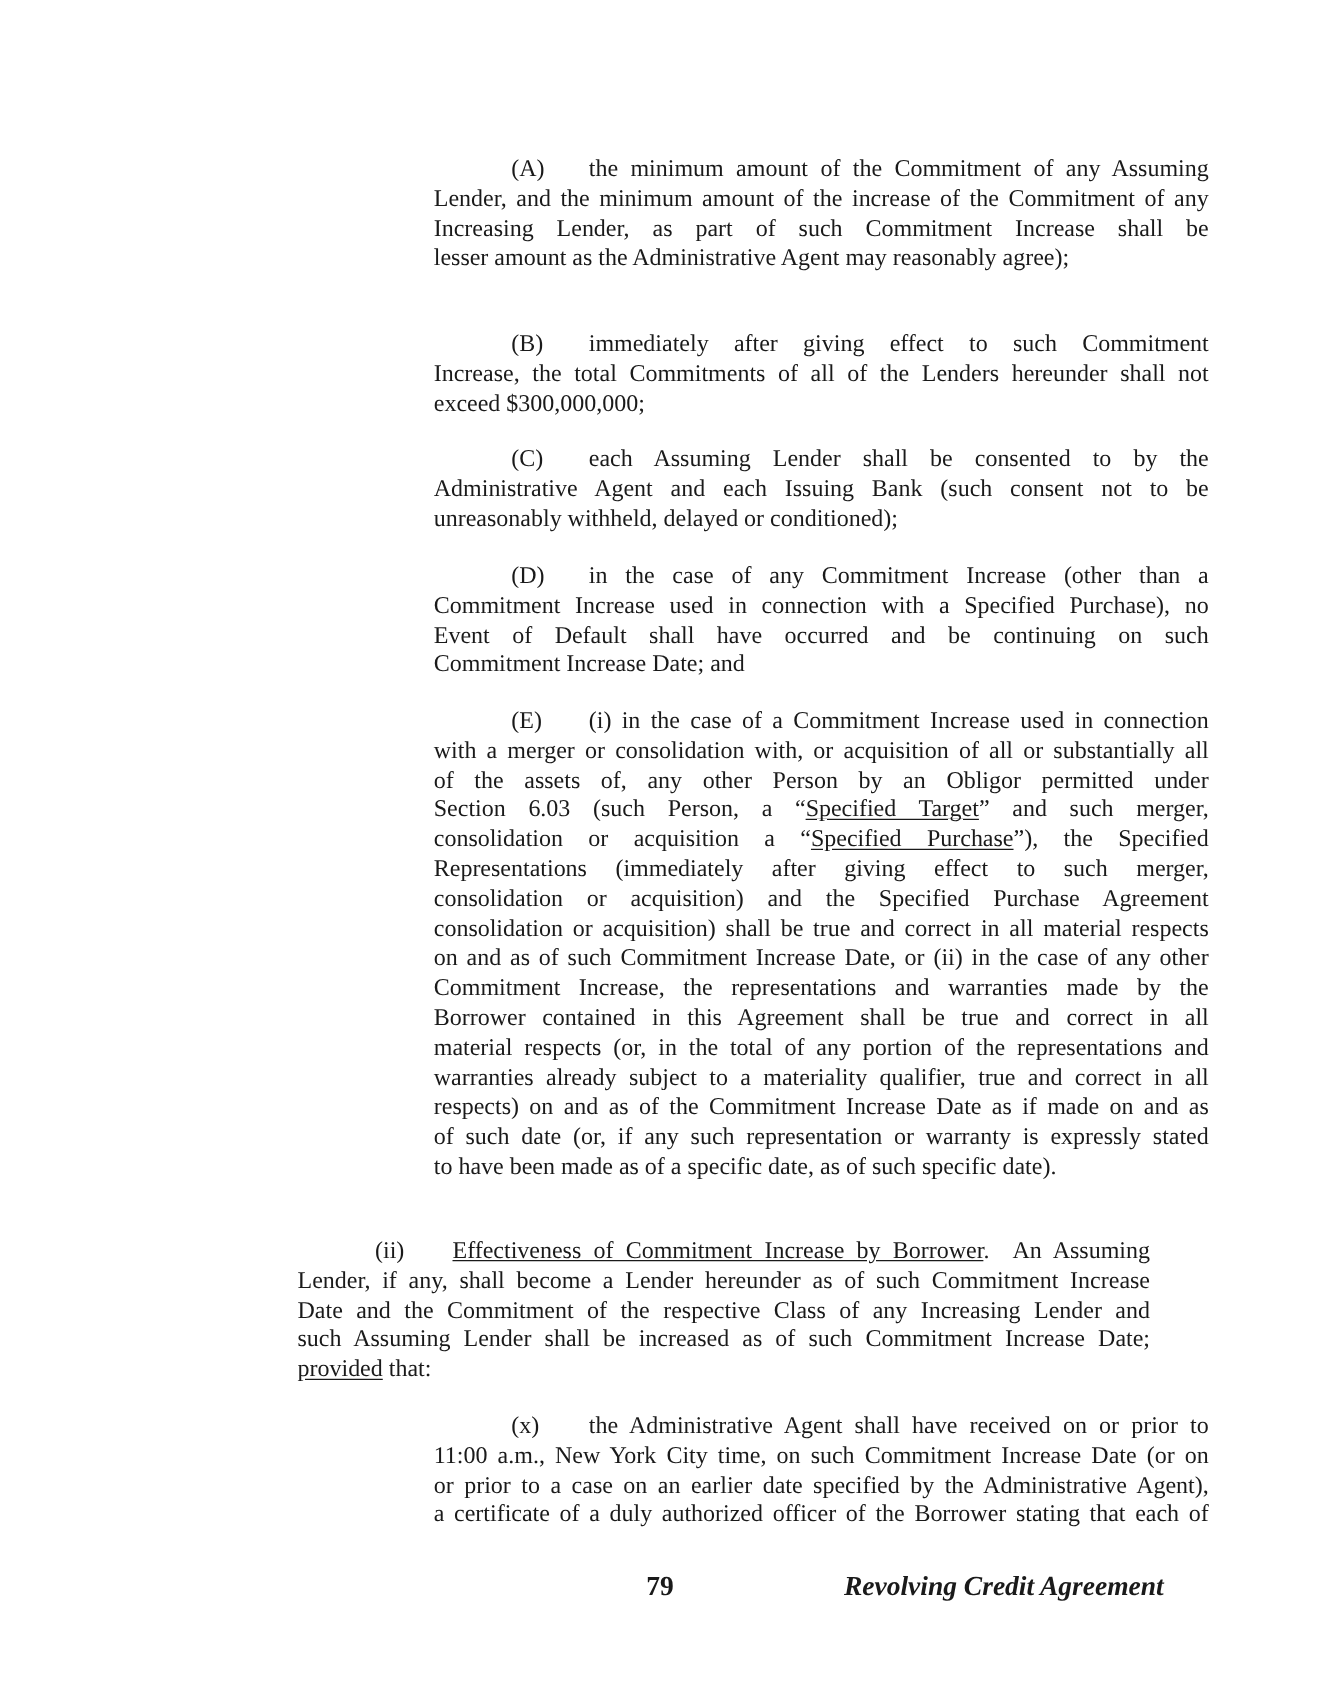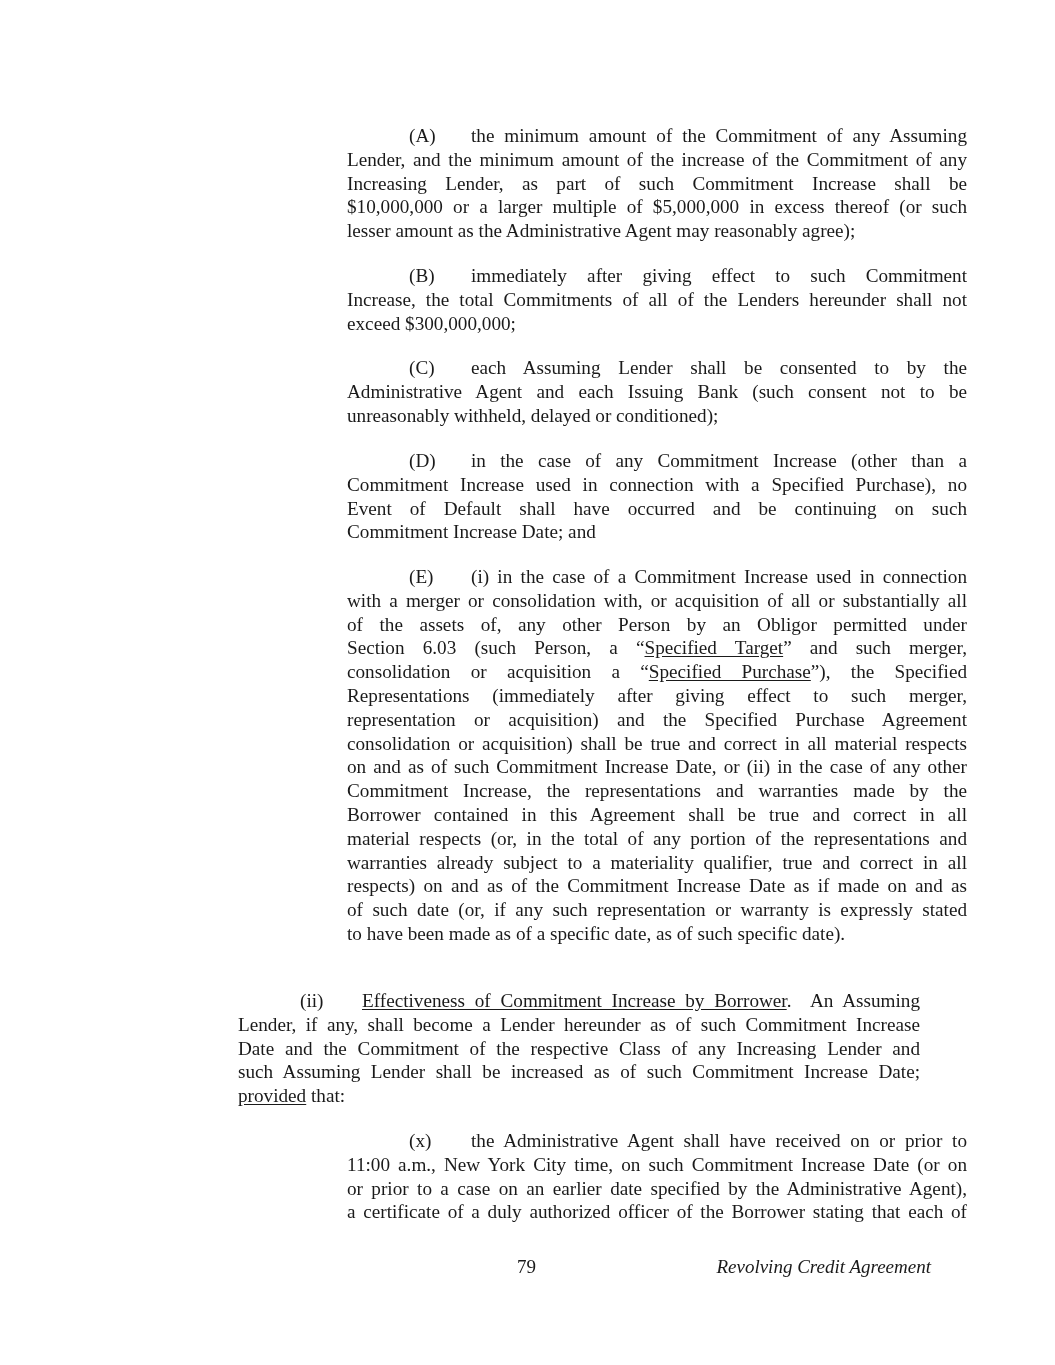--- a/index.html
+++ b/index.html
@@ -7,34 +7,33 @@
          font-family: "Liberation Serif", "DejaVu Serif", serif; color: #1a1a1a; }
   .page { position: absolute; left: 0; top: 0; width: 1055px; height: 1365px; }
   .para { position: absolute; font-size: 19.2px; line-height: 23.8px; }
   .para.inner { left: 311px; width: 620px; margin-left: 36px; }
   .para.outer { left: 238px; width: 682px; }
   .line { display: block; white-space: nowrap; height: 23.8px; text-align: justify; text-align-last: justify; }
   .line.last { text-align-last: left; }
   .lbl { display: inline-block; width: 62px; }
   .indent { display: inline-block; width: 62px; }
   .u { text-decoration: underline; text-underline-offset: 2px; }
-  .footer { position: absolute; top: 1256px; font-size: 19px; }
+  .footer { position: absolute; top: 1256px; font-size: 22px; font-weight: bold; }
   .pagenum { left: 517px; }
   .doctitle { right: 124px; font-style: italic; text-align: center; }
 </style>
 </head>
 <body>
 
 <div class="page">
 
   <div class="para inner" style="top:124px;">
     <span class="line"><span class="indent"></span><span class="lbl">(A)</span><span>the minimum amount of the Commitment of any Assuming</span></span>
     <span class="line">Lender, and the minimum amount of the increase of the Commitment of any</span>
     <span class="line">Increasing Lender, as part of such Commitment Increase shall be</span>
-    <span class="line">$10,000,000 or a larger multiple of $5,000,000 in excess thereof (or such</span>
     <span class="line last">lesser amount as the Administrative Agent may reasonably agree);</span>
   </div>
 
   <div class="para inner" style="top:264px;">
     <span class="line"><span class="indent"></span><span class="lbl">(B)</span><span>immediately after giving effect to such Commitment</span></span>
     <span class="line">Increase, the total Commitments of all of the Lenders hereunder shall not</span>
     <span class="line last">exceed $300,000,000;</span>
   </div>
 
   <div class="para inner" style="top:356px;">
@@ -50,21 +49,21 @@
     <span class="line last">Commitment Increase Date; and</span>
   </div>
 
   <div class="para inner" style="top:565px;">
     <span class="line"><span class="indent"></span><span class="lbl">(E)</span><span>(i) in the case of a Commitment Increase used in connection</span></span>
     <span class="line">with a merger or consolidation with, or acquisition of all or substantially all</span>
     <span class="line">of the assets of, any other Person by an Obligor permitted under</span>
     <span class="line"><span>Section 6.03 (such Person, a “</span><span class="u">Specified Target</span><span>” and such merger,</span></span>
     <span class="line"><span>consolidation or acquisition a “</span><span class="u">Specified Purchase</span><span>”), the Specified</span></span>
     <span class="line">Representations (immediately after giving effect to such merger,</span>
-    <span class="line">representation or acquisition) and the Specified Purchase Agreement</span>
+    <span class="line">consolidation or acquisition) and the Specified Purchase Agreement</span>
     <span class="line">consolidation or acquisition) shall be true and correct in all material respects</span>
     <span class="line">on and as of such Commitment Increase Date, or (ii) in the case of any other</span>
     <span class="line">Commitment Increase, the representations and warranties made by the</span>
     <span class="line">Borrower contained in this Agreement shall be true and correct in all</span>
     <span class="line">material respects (or, in the total of any portion of the representations and</span>
     <span class="line">warranties already subject to a materiality qualifier, true and correct in all</span>
     <span class="line">respects) on and as of the Commitment Increase Date as if made on and as</span>
     <span class="line">of such date (or, if any such representation or warranty is expressly stated</span>
     <span class="line last">to have been made as of a specific date, as of such specific date).</span>
   </div>

